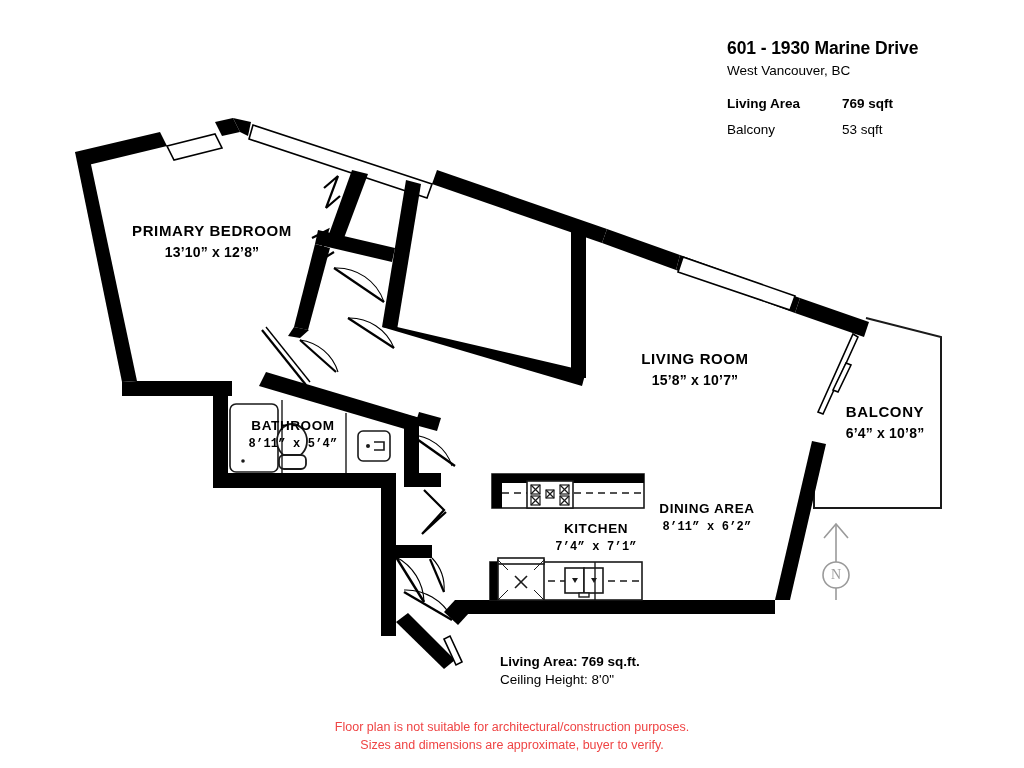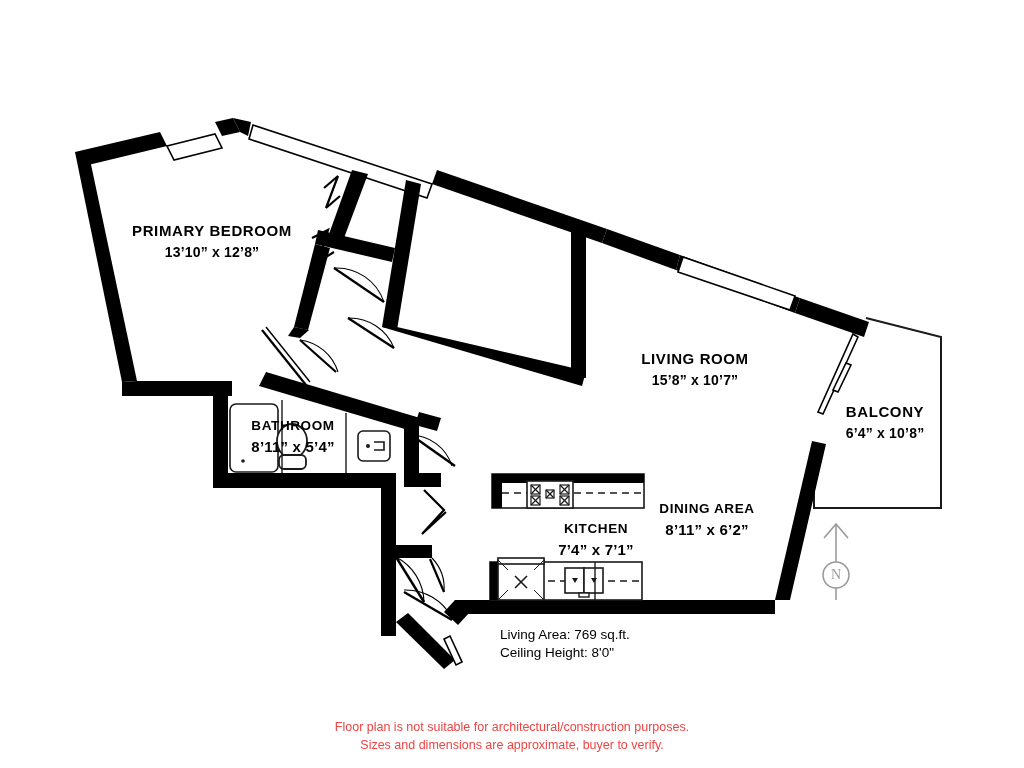--- a/index.html
+++ b/index.html
@@ -56,24 +56,25 @@
   .area-row.bold .lbl, .area-row.bold .val { font-weight: bold; }
 
   
   .notes {
     position: absolute;
     left: 500px;
     top: 626px;
   }
   .notes-line1 {
     font-size: 13.5px;
-    font-weight: normal;
+    font-weight: bold;
     color: #000;
     line-height: 1.35;
     white-space: nowrap;
+    margin-top: 27px;
   }
   .notes-line2 {
     font-size: 13.5px;
     color: #000;
     line-height: 1.35;
     white-space: nowrap;
   }
   .disclaimer {
     position: absolute;
     left: 0;
@@ -100,29 +101,43 @@
     line-height: 1.25;
   }
   .room-dims {
     font-weight: bold;
     font-size: 14px;
     letter-spacing: 0.2px;
     line-height: 1.3;
     margin-top: 2px;
   }
   .room-label.sm .room-name { font-size: 13.5px; }
-  .room-label.sm .room-dims { font-size: 15px; }
+  .room-label.sm .room-dims { font-size: 12px; font-family: Liberation Mono, monospace; }
 
   svg { display: block; }
 </style>
 </head>
 <body>
 
 <div id="plan-root">
 
+  <div class="header">
+    <div class="header-title">601 - 1930 Marine Drive</div>
+    <div class="header-sub">West Vancouver, BC</div>
+    <div class="area-table">
+      <div class="area-row bold">
+        <span class="lbl">Living Area</span>
+        <span class="val">769 sqft</span>
+      </div>
+      <div class="area-row">
+        <span class="lbl">Balcony</span>
+        <span class="val">53 sqft</span>
+      </div>
+    </div>
+  </div>
 
   <svg width="1024" height="768" viewBox="0 0 1024 768" style="position:absolute;left:0;top:0;">
 
     <g>
       <path d="M 866,318 L 941,337 L 941,508 L 814,508 L 814,447" fill="none" stroke="#1a1a1a" stroke-width="2"></path>
     </g>
 
     <g fill="#000000">
 
       <path d="M 75,152 L 160,132 L 167,146 L 84,166 Z"></path>

